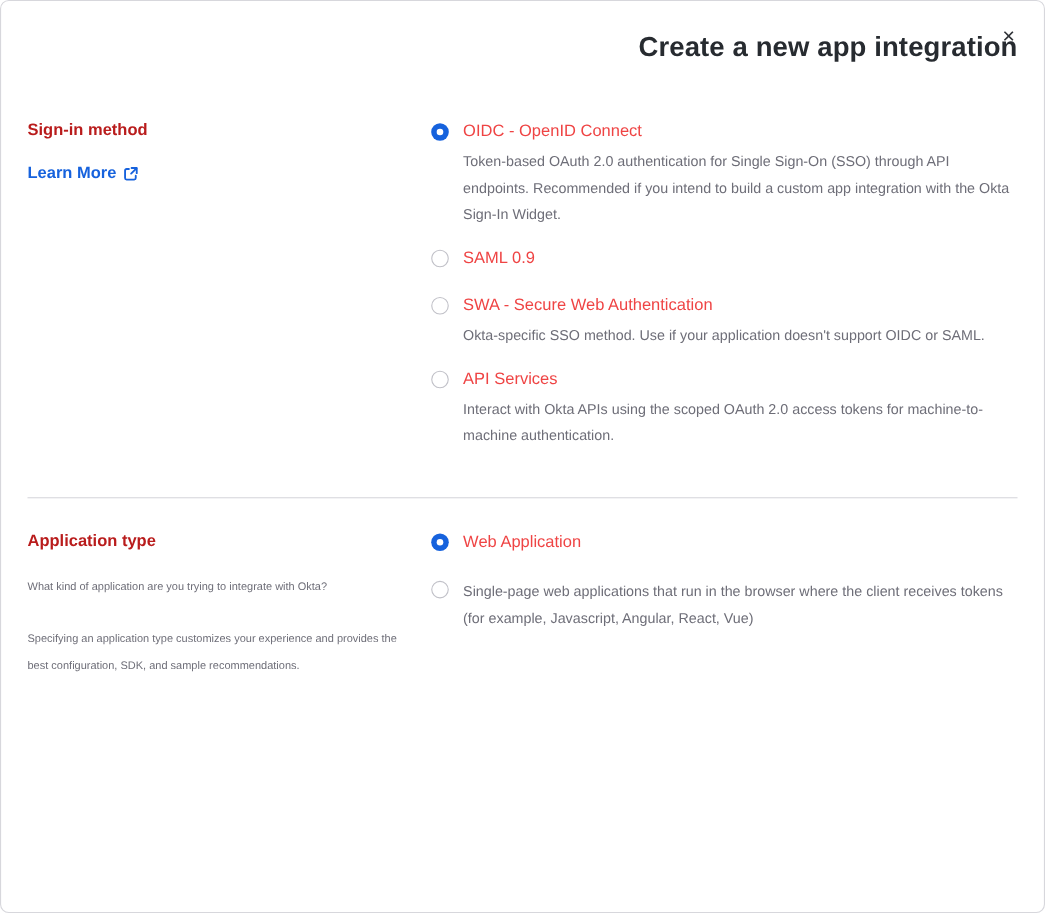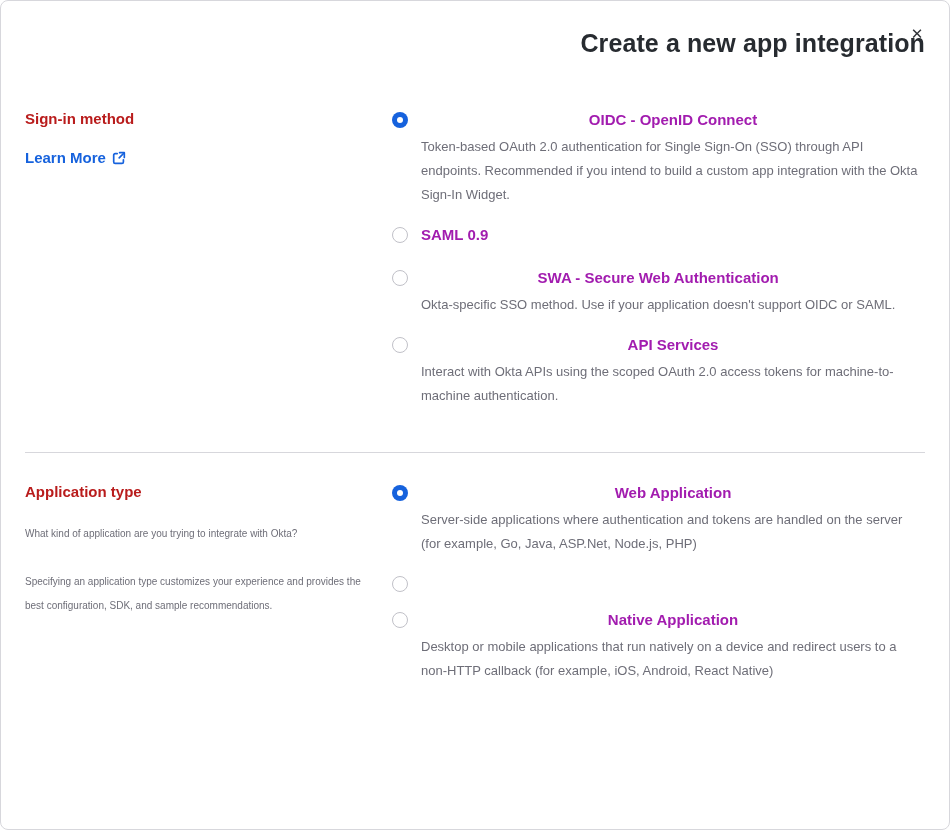--- a/index.html
+++ b/index.html
@@ -64,22 +64,22 @@
   .radio.selected{
     border:none;background:var(--accent-blue);
   }
   .radio.selected::after{
     content:"";position:absolute;top:50%;left:50%;
     width:6px;height:6px;border-radius:50%;background:#fff;
     transform:translate(-50%,-50%);
   }
   .opt-text{margin-left:13px;}
   .opt-label{
-    font-size:15px;font-weight:700;color:#a21caf;
-    line-height:20px;margin-bottom:5px;cursor:pointer;text-align:center;
+    font-size:15px;font-weight:400;color:#ef4444;
+    line-height:20px;margin-bottom:5px;cursor:pointer;
   }
   .opt-desc{
     font-size:13px;line-height:24px;color:var(--text-gray);
     max-width:505px;
   }
   .divider{
     border:none;border-top:1px solid var(--divider);
     margin:26px 0 30px 0;
   }
   .ext-icon{display:inline-block;flex:none;}
@@ -144,31 +144,24 @@
       <div class="section-label" style="">Application type</div>
       <p>What kind of application are you trying to integrate with Okta?</p>
       <p>Specifying an application type customizes your experience and provides the best configuration, SDK, and sample recommendations.</p>
     </div>
 
     <div class="right-col">
       <div class="option">
         <span class="radio selected"></span>
         <div class="opt-text">
           <div class="opt-label">Web Application</div>
-          <div class="opt-desc">Server-side applications where authentication and tokens are handled on the server (for example, Go, Java, ASP.Net, Node.js, PHP)</div>
         </div>
       </div>
       <div class="option">
         <span class="radio"></span>
         <div class="opt-text">
-        </div>
-      </div>
-      <div class="option">
-        <span class="radio"></span>
-        <div class="opt-text">
-          <div class="opt-label">Native Application</div>
-          <div class="opt-desc">Desktop or mobile applications that run natively on a device and redirect users to a non-HTTP callback (for example, iOS, Android, React Native)</div>
+          <div class="opt-desc">Single-page web applications that run in the browser where the client receives tokens (for example, Javascript, Angular, React, Vue)</div>
         </div>
       </div>
     </div>
   </div>
 
 </div>
 
 </body></html>

